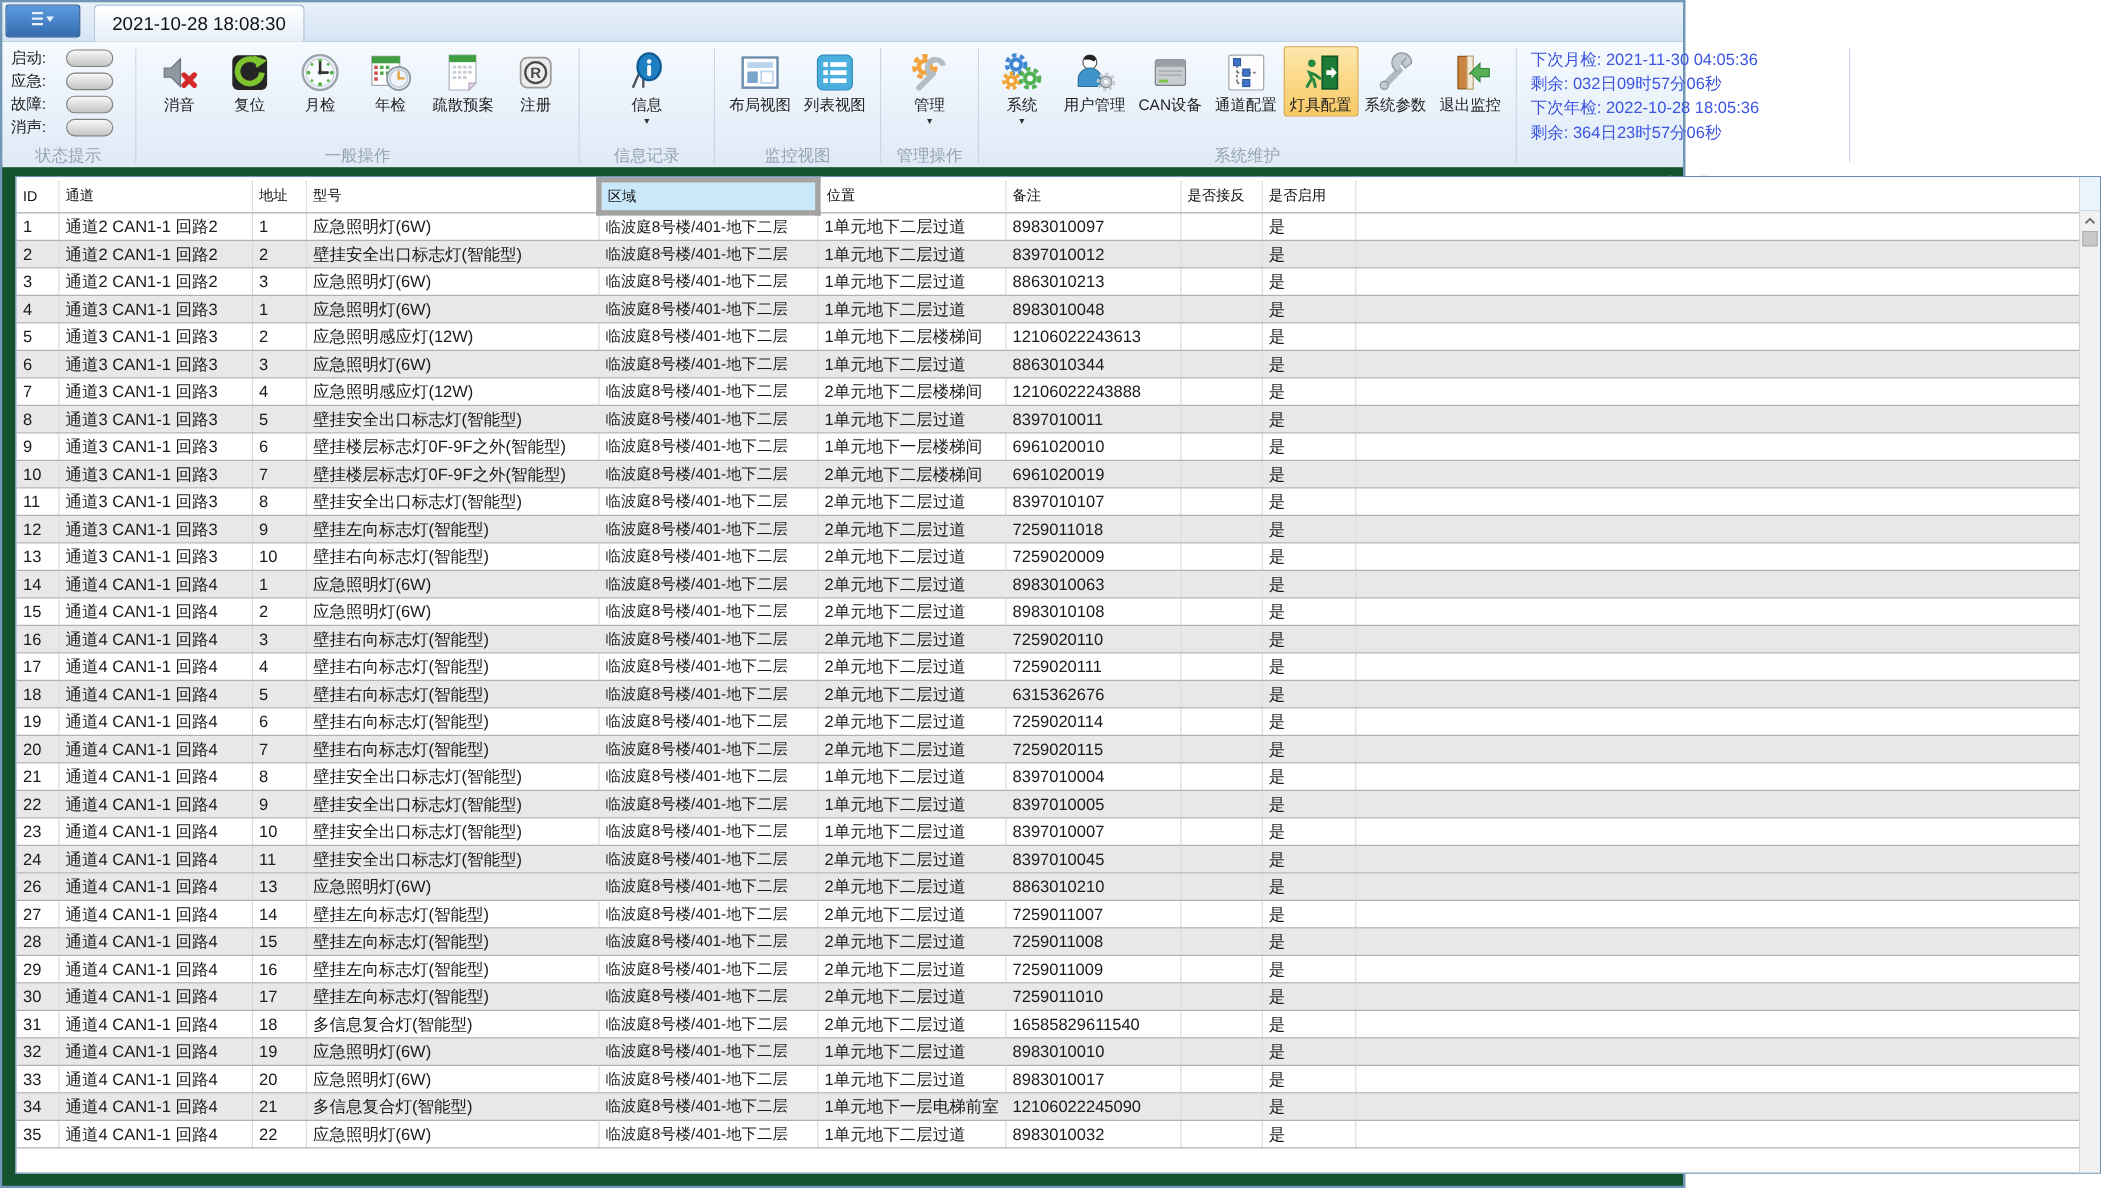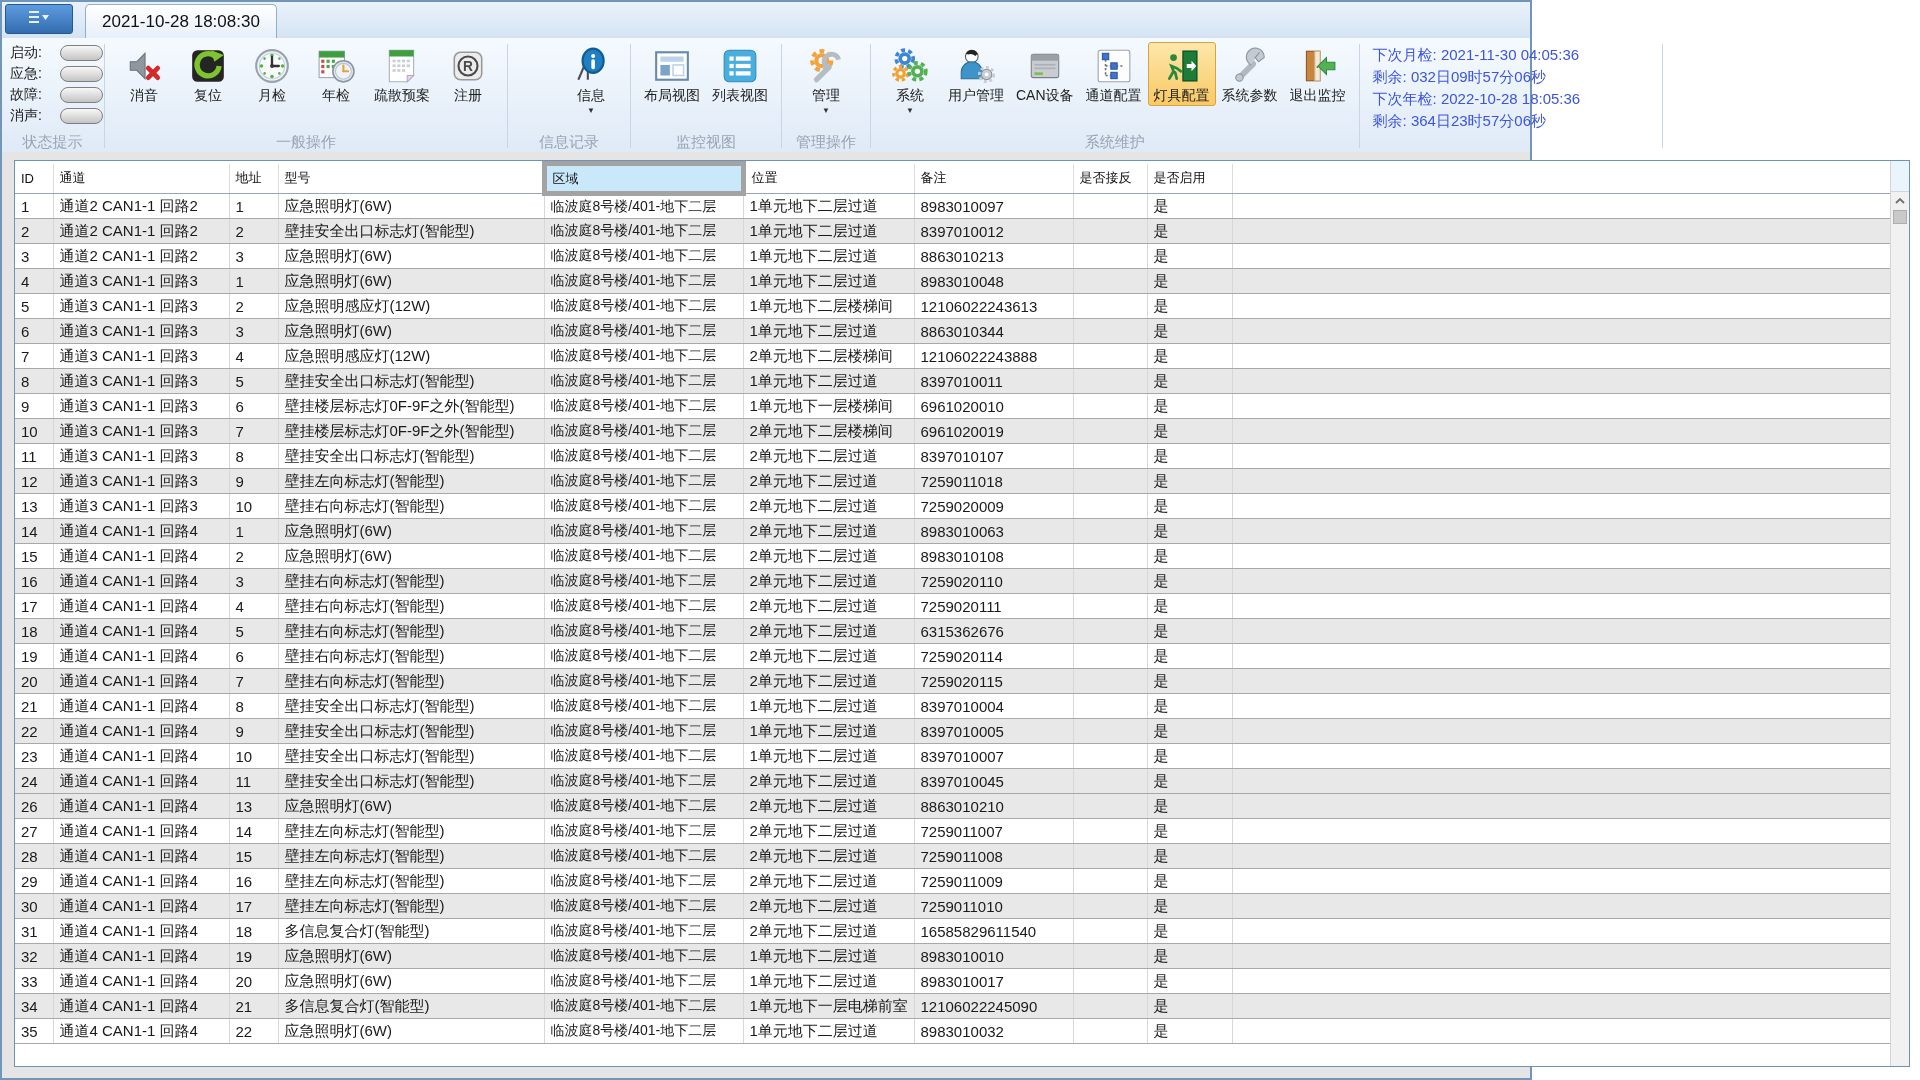--- a/index.html
+++ b/index.html
@@ -1,18 +1,18 @@
 <!DOCTYPE html>
 <html><head>
 <meta charset="utf-8">
 <style>
   * { box-sizing: border-box; margin: 0; padding: 0; }
   html,body { width:1920px; height:1080px; overflow:hidden;
     font-family:"Liberation Sans","DejaVu Sans",sans-serif; }
-  .window { width:1532px; height:1080px; background:#e5e5e5;
+  .window { width:1532px; height:1080px; background:#14532d;
     border:2px solid #7296ba; display:flex; flex-direction:column; }
 
   
   .titlebar { height:36px; background:linear-gradient(#eaf2fb,#d4e3f3);
     display:flex; align-items:flex-end; flex:none; }
   .app-button { width:68px; height:30px; margin:2px 0 4px 3px;
     background:linear-gradient(#5d9be0,#336dae); border:1px solid #29588f;
     border-radius:3px; display:flex; align-items:center; justify-content:center; }
   .tab { margin-left:12px; height:34px; padding:0 16px;
     background:linear-gradient(#ffffff,#e7effa); border:1px solid #93aecb;
@@ -21,21 +21,21 @@
 
   
   .ribbon { height:114px; flex:none; display:flex; align-items:stretch;
     background:linear-gradient(#f5fafe,#dfeaf7); padding:2px 0 0 0; }
   .rgroup { display:flex; flex-direction:column; }
   .rgroup-content { flex:1; display:flex; align-items:flex-start; padding:2px 6px 0 6px; }
   .rgroup-label { height:18px; font-size:15px; color:#98a4b2; text-align:center;
     line-height:16px; flex:none; }
   .rsep { width:1px; background:#c8d5e5; margin:4px 1px; flex:none; }
 
-  .status-col { display:flex; flex-direction:column; gap:3px; padding:4px 0 0 8px; }
+  .status-col { display:flex; flex-direction:column; gap:3px; padding:4px 19px 0 8px; }
   .status-row { display:flex; align-items:center; gap:4px; }
   .status-row .slabel { font-size:14px; color:#1a1a1a; width:46px; }
   .pill { width:43px; height:16px; border-radius:8px; border:1px solid #7f7f7f;
     background:linear-gradient(#f8f8f8,#c4c4c4); }
 
   .rbtn { min-width:64px; padding:2px 5px 0 5px; display:flex; flex-direction:column;
     align-items:center; cursor:default; border:1px solid transparent; border-radius:3px; }
   .rbtn svg.bicon { width:38px; height:38px; margin:2px 0 2px 0; flex:none; }
   .rbtn .blabel { font-size:14px; color:#222; white-space:nowrap; }
   .rbtn .caret { font-size:8px; color:#333; line-height:9px; margin-top:1px; }
@@ -213,21 +213,21 @@
             </svg>
           <span class="blabel">注册</span>
         </div>
       </div>
       <div class="rgroup-label">一般操作</div>
     </div>
 
     <div class="rsep"></div>
 
     <div class="rgroup" style="min-width:120px;">
-      <div class="rgroup-content" style="justify-content:flex-end; width:100%;">
+      <div class="rgroup-content" style="justify-content:center; width:100%;">
         <div class="rbtn">
           <svg class="bicon" viewBox="0 0 36 36">
               <g stroke="#4a5058" stroke-width="2">
                 <line x1="12" y1="17" x2="6" y2="31"></line>
                 <line x1="15" y1="19" x2="15" y2="31"></line>
               </g>
               <ellipse cx="20" cy="13" rx="10" ry="11.5" fill="#1f7fc2" stroke="#0e5c93" stroke-width="2"></ellipse>
               <circle cx="20" cy="8.5" r="1.9" fill="#fff"></circle>
               <rect x="18.3" y="11.5" width="3.4" height="9.5" rx="1.6" fill="#fff"></rect>
             </svg>

